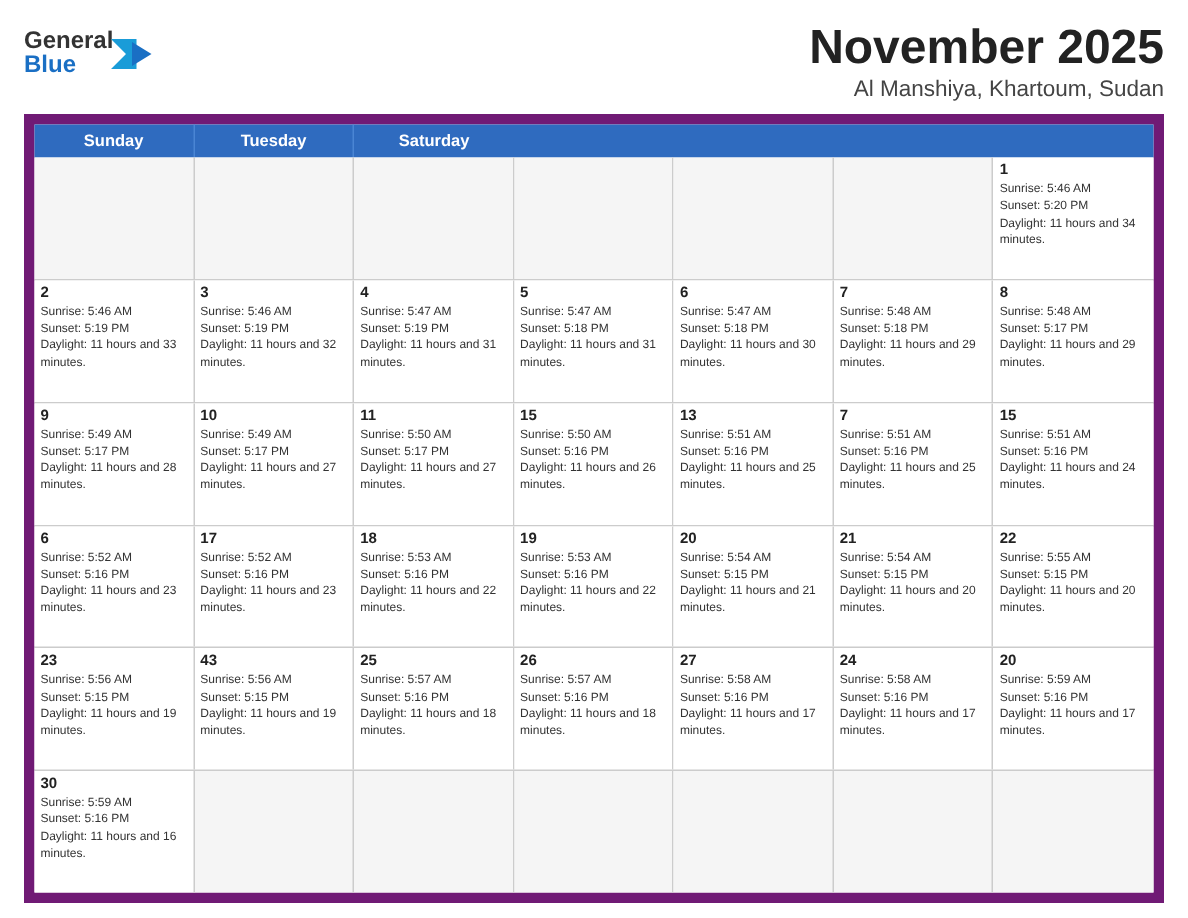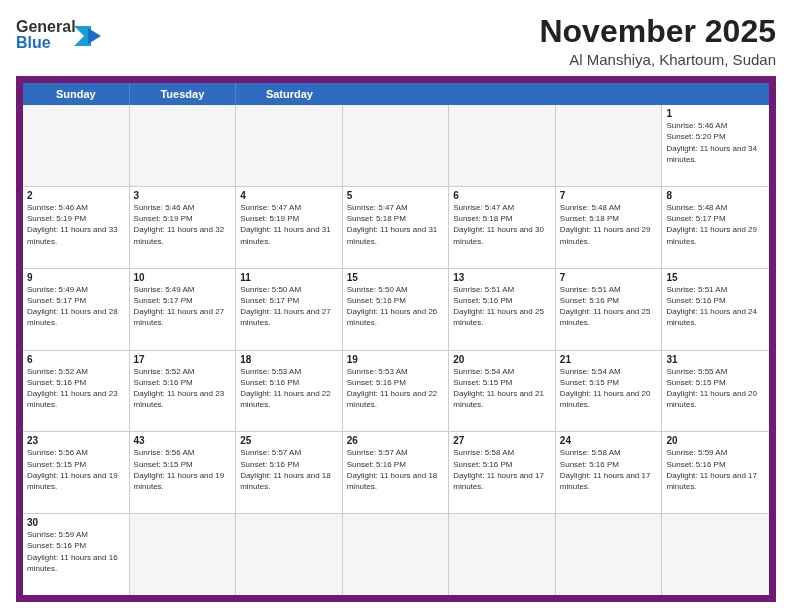--- a/index.html
+++ b/index.html
@@ -234,21 +234,21 @@
           </div>
           <div class="day-cell">
             <span class="day-num">20</span>
             <div class="day-info">Sunrise: 5:54 AM<br>Sunset: 5:15 PM<br>Daylight: 11 hours and 21 minutes.</div>
           </div>
           <div class="day-cell">
             <span class="day-num">21</span>
             <div class="day-info">Sunrise: 5:54 AM<br>Sunset: 5:15 PM<br>Daylight: 11 hours and 20 minutes.</div>
           </div>
           <div class="day-cell">
-            <span class="day-num">31</span>
+            <span class="day-num">22</span>
             <div class="day-info">Sunrise: 5:55 AM<br>Sunset: 5:15 PM<br>Daylight: 11 hours and 20 minutes.</div>
           </div>
         </div>
         <div class="week-row">
           <div class="day-cell">
             <span class="day-num">23</span>
             <div class="day-info">Sunrise: 5:56 AM<br>Sunset: 5:15 PM<br>Daylight: 11 hours and 19 minutes.</div>
           </div>
           <div class="day-cell">
             <span class="day-num">43</span>

